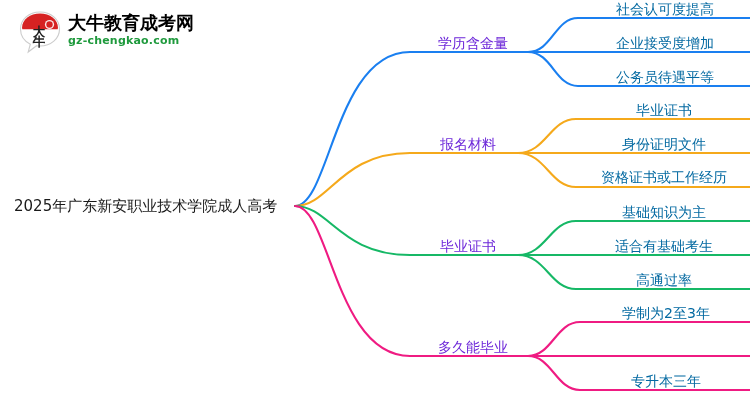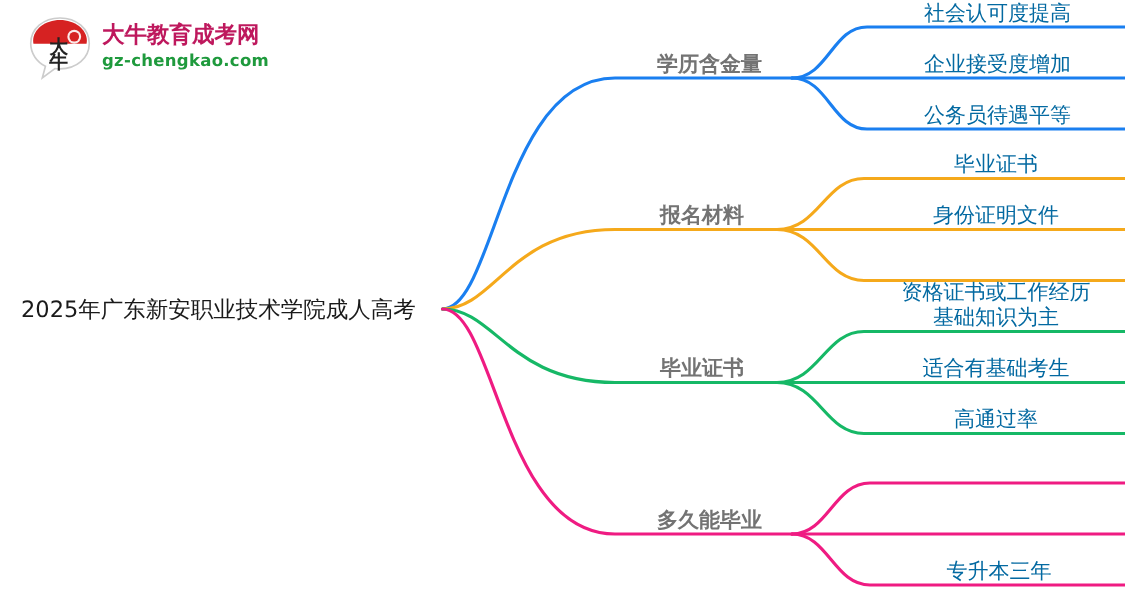--- a/index.html
+++ b/index.html
@@ -32,23 +32,23 @@
     width: 44px;
     height: 44px;
   }
   #logo-text-wrap {
     position: absolute;
     left: 50px;
     top: 4px;
     width: 120px;
   }
   .logo-cn {
-    font-size: 15px;
+    font-size: 18px;
     font-weight: bold;
-    color: #be185d;
+    color: #000000;
     letter-spacing: 0px;
     line-height: 22px;
     white-space: nowrap;
   }
   .logo-en {
     font-size: 11px;
     font-weight: bold;
     color: #1f9a3d;
     line-height: 14px;
     letter-spacing: 0.2px;
@@ -71,24 +71,23 @@
   }
   #root-node {
     font-size: 15px;
     color: #1a1a1a;
     left: 14px;
     top: 196px;
     line-height: 20px;
   }
   .branch-node {
     font-size: 14px;
-    color: #737373;
+    color: #6d28d9;
     line-height: 19px;
     text-align: center;
-    font-weight: bold;
   }
   .leaf-node {
     font-size: 14px;
     color: #0369a1;
     line-height: 19px;
     text-align: center;
   }
 </style>
 </head>
 <body>
@@ -145,21 +144,22 @@
   <div class="node branch-node" style="left:418px; top:135px; width:100px;">报名材料</div>
   <div class="node branch-node" style="left:418px; top:237px; width:100px;">毕业证书</div>
   <div class="node branch-node" style="left:418px; top:338px; width:110px;">多久能毕业</div>
 
   <div class="node leaf-node" style="left:586px; top:0px; width:158px;">社会认可度提高</div>
   <div class="node leaf-node" style="left:586px; top:34px; width:158px;">企业接受度增加</div>
   <div class="node leaf-node" style="left:586px; top:68px; width:158px;">公务员待遇平等</div>
 
   <div class="node leaf-node" style="left:584px; top:101px; width:160px;">毕业证书</div>
   <div class="node leaf-node" style="left:584px; top:135px; width:160px;">身份证明文件</div>
-  <div class="node leaf-node" style="left:584px; top:186px; width:160px;">资格证书或工作经历</div>
+  <div class="node leaf-node" style="left:584px; top:169px; width:160px;font-family:Liberation Mono, monospace;">资格证书或工作经历</div>
 
   <div class="node leaf-node" style="left:584px; top:203px; width:160px;">基础知识为主</div>
   <div class="node leaf-node" style="left:584px; top:237px; width:160px;">适合有基础考生</div>
   <div class="node leaf-node" style="left:584px; top:271px; width:160px;">高通过率</div>
 
+  <div class="node leaf-node" style="left:588px; top:304px; width:156px;">学制为2至3年</div>
   <div class="node leaf-node" style="left:588px; top:372px; width:156px;">专升本三年</div>
 
 </div>
 
 </body></html>

